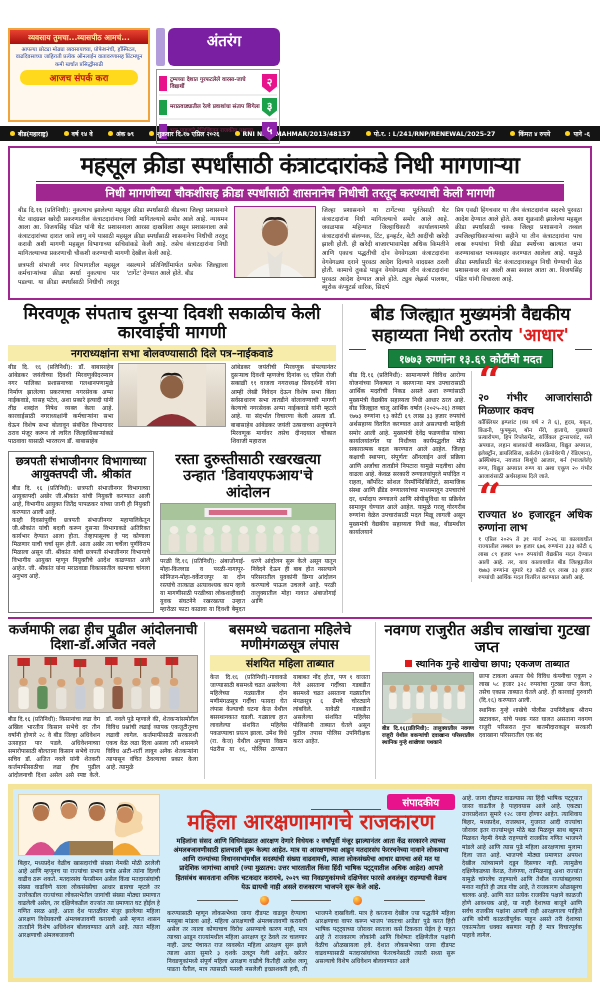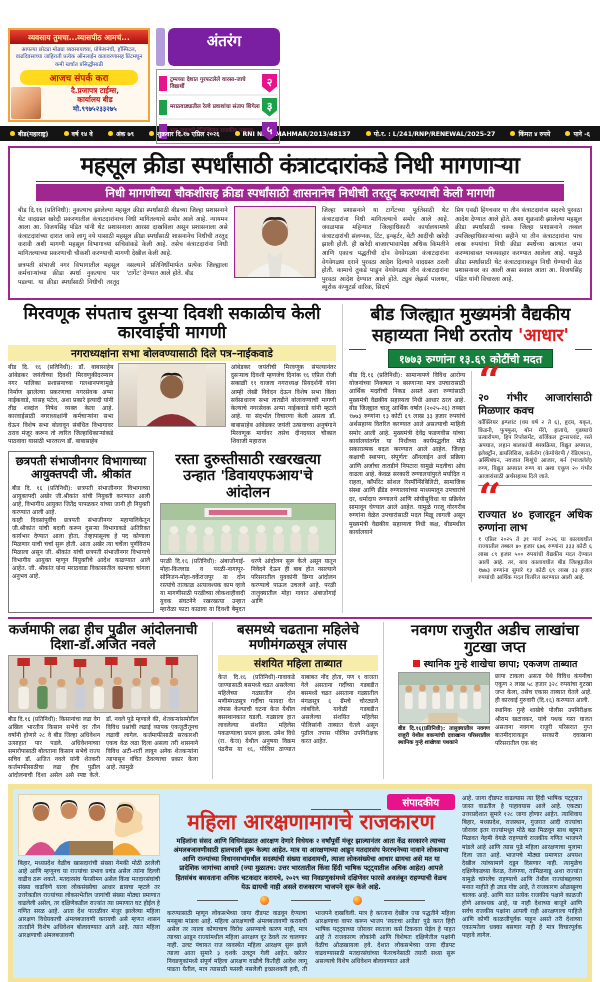--- a/index.html
+++ b/index.html
@@ -79,21 +79,21 @@
   .green-sub { background:#17803c; color:#fff; font-weight:bold; font-size:11px; padding:1px 10px; border:1px solid #0d5526; }
   .cm-body { display:flex; gap:6px; font-size:6px; line-height:1.38; text-align:justify; }
   .cm-left { flex:1.02; }
   .cm-right { flex:1; border-left:1px solid #c9c9c9; padding-left:6px; }
   .quote-mark { display:block; color:#e01b1b; font-weight:900; font-size:40px; line-height:0.45; height:18px; font-family:"DejaVu Serif",serif; }
   .q-title { font-size:10.5px; font-weight:800; line-height:1.25; margin:2px 0; }
   .q-body { font-size:5.7px; line-height:1.35; text-align:justify; }
   .q-split { border-top:1px solid #888; margin:4px 0 2px; }
 
   
-  .row3 { display:flex; gap:14px; margin:4px 8px 0; border-top:2px solid #a0278f; padding-top:3px; }
+  .row3 { display:flex; gap:6px; margin:4px 8px 0; border-top:2px solid #a0278f; padding-top:3px; }
   .karj { width:190px; }
   .karj h3, .mang h3 { font-size:13.5px; font-weight:800; text-align:center; line-height:1.15; }
   .karj-photo { width:100%; height:58px; margin:2px 0; border:1px solid #999; }
   .cols2 { column-count:2; column-gap:6px; font-size:5.9px; line-height:1.36; text-align:justify; }
   .mang { width:172px; border-left:1px solid #c9c9c9; border-right:1px solid #c9c9c9; padding:0 5px; }
   .gut { flex:1; }
   .gut h3 { font-size:15px; font-weight:800; text-align:center; line-height:1.12; }
   .gut-sub { font-size:9.5px; font-weight:bold; text-align:center; margin:2px 0; }
   .gut-sub::before { content:''; display:inline-block; width:7px; height:7px; background:#e01b1b; margin-right:4px; }
   .gut-body { display:flex; gap:5px; font-size:5.9px; line-height:1.36; text-align:justify; }
@@ -124,28 +124,20 @@
 <body>
 
 <div class="page">
 
   <div class="masthead">
 
     <div class="ad-box">
       <div class="ad-banner">व्यवसाय तुमचा...व्यासपीठ आमचं...</div>
       <div class="ad-body">आपल्या छोट्या मोठ्या व्यवसायाच्या, प्रोफेशनंची, हॉस्पिटल, वाढदिवसाच्या जाहिराती प्रत्येक ऑनलाईन वातावरणासह प्रिंटमधून कमी खर्चात प्रसिद्धीसाठी</div>
       <div class="ad-cta">आजच संपर्क करा</div>
-      <div class="ad-bottom">
-        <div class="ad-photo"></div>
-        <div class="ad-org-wrap">
-          <div class="ad-org">दै.प्रजापत्र टाईम्स,</div>
-          <div class="ad-org">कार्यालय बीड</div>
-          <div class="ad-phone">मो.९९७५२३३२७५</div>
-        </div>
-      </div>
     </div>
 
 
     <div class="antarang">
       <div class="ant-header">
         <div class="ant-bar"></div>
         <div class="ant-title">अंतरंग</div>
       </div>
       <div class="ant-items">
         <div class="ant-item">

